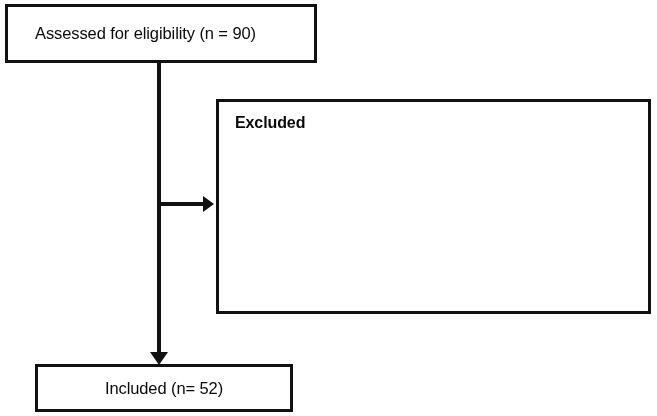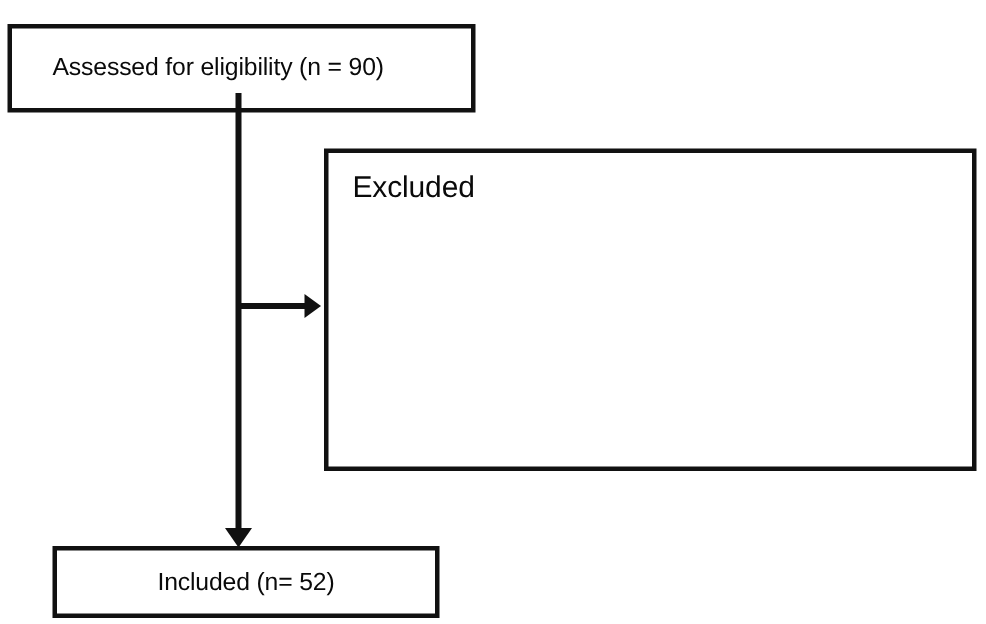--- a/index.html
+++ b/index.html
@@ -23,21 +23,21 @@
   
   .node-box {
     position: absolute;
     box-sizing: border-box;
     background: #ffffff;
     border: 3px solid #111111;
   }
 
   #box-assessed {
     left: 5px;
-    top: 16px;
+    top: 4px;
     width: 312px;
     height: 59px;
     display: flex;
     align-items: center;
     justify-content: flex-start;
   }
   #box-assessed .node-text {
     padding-left: 27px;
     font-size: 16.5px;
     font-weight: 400;
@@ -62,22 +62,22 @@
   }
 
   #box-excluded {
     left: 216px;
     top: 99px;
     width: 435px;
     height: 215px;
     padding: 11px 10px 0 16px;
   }
   #excluded-heading {
-    font-size: 20px;
-    font-weight: 400;
+    font-size: 16px;
+    font-weight: 700;
     letter-spacing: -0.1px;
     line-height: 1.22;
     margin: 0 0 1px 0;
   }
   #excluded-list {
     list-style: none;
     margin: 0;
     padding: 0;
   }
   #excluded-list li {

